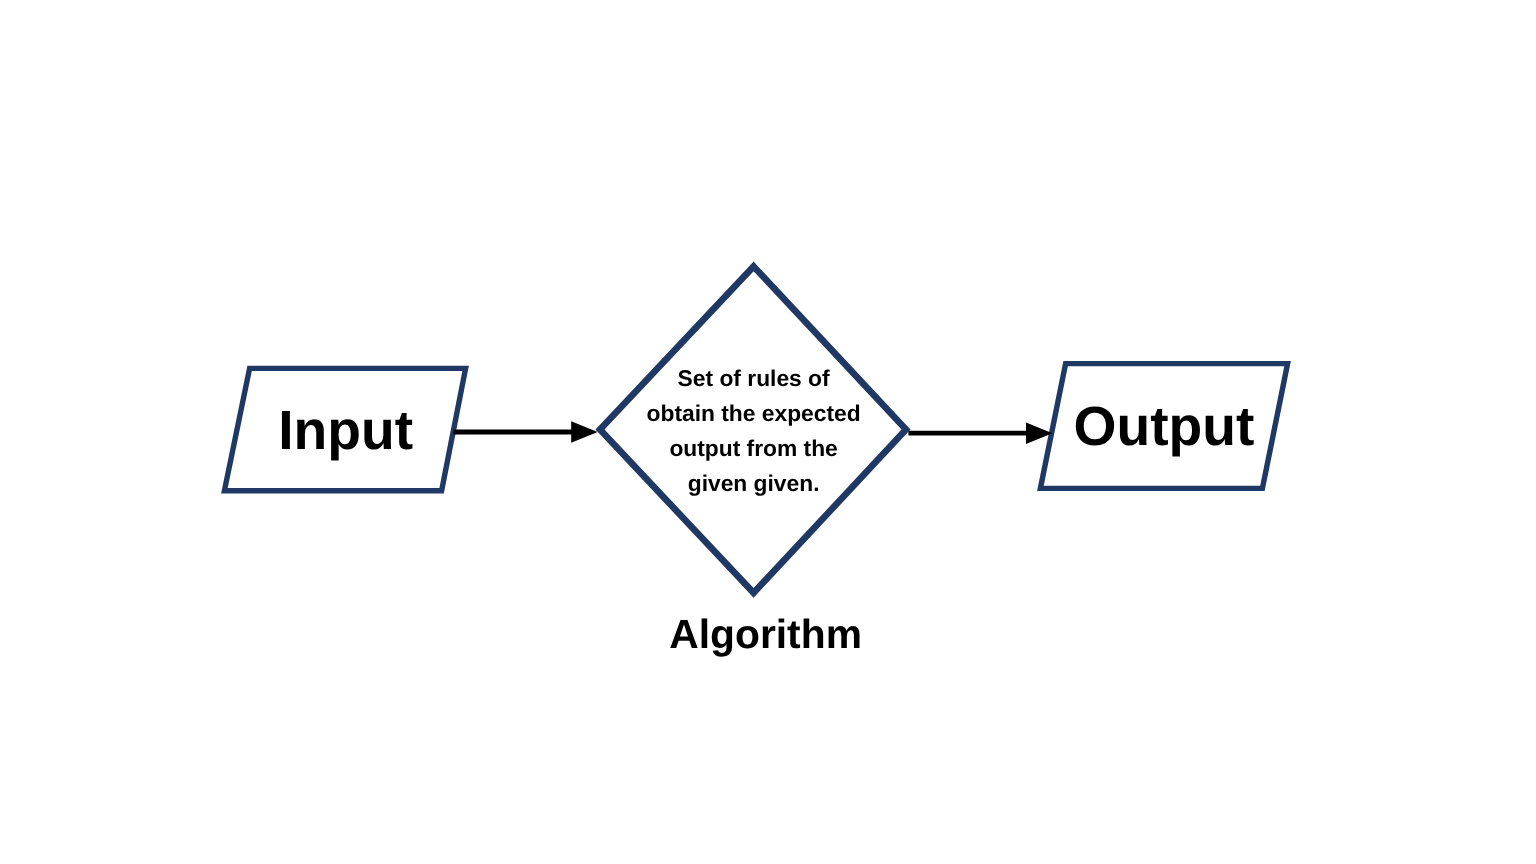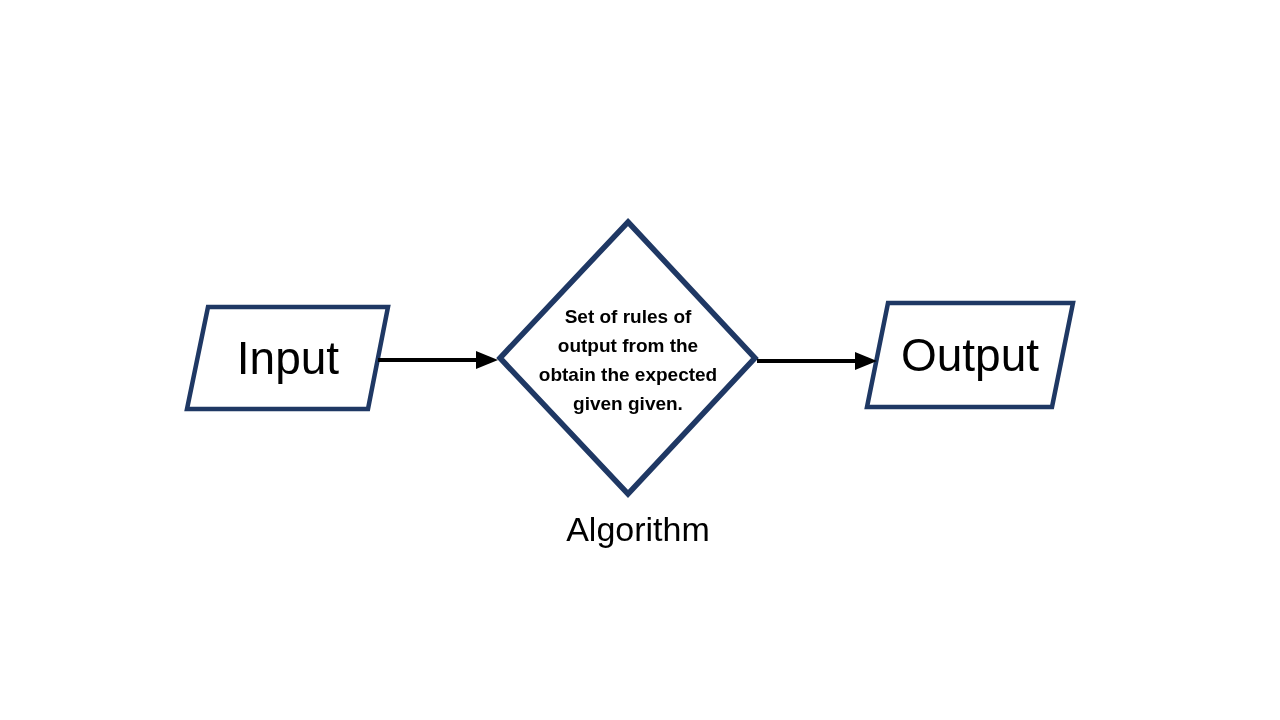--- a/index.html
+++ b/index.html
@@ -40,21 +40,21 @@
   .arrow-head{
     fill:var(--arrow);
     stroke:none;
   }
   .label{
     position:absolute;
     display:flex;
     align-items:center;
     justify-content:center;
     color:var(--text);
-    font-weight:normal;
+    font-weight:bold;
     text-align:center;
   }
   .input-label{
     left:189px; top:308px;
     width:198px; height:100px;
     font-size:46px;
   }
   .output-label{
     left:869px; top:304px;
     width:202px; height:102px;
@@ -102,22 +102,22 @@
     <g>
       <line class="arrow-line" x1="757" y1="361" x2="859" y2="361"></line>
       <polygon class="arrow-head" points="877,361 855,352 855,370"></polygon>
     </g>
   </svg>
 
   <div class="label input-label">Input</div>
 
   <div class="process-text">
     <div class="process-line">Set of rules of</div>
+    <div class="process-line">obtain the expected</div>
     <div class="process-line">output from the</div>
-    <div class="process-line">obtain the expected</div>
     <div class="process-line">given given.</div>
   </div>
 
   <div class="label output-label">Output</div>
 
   <div class="label caption-label">Algorithm</div>
 
 </div>
 
 </body></html>

